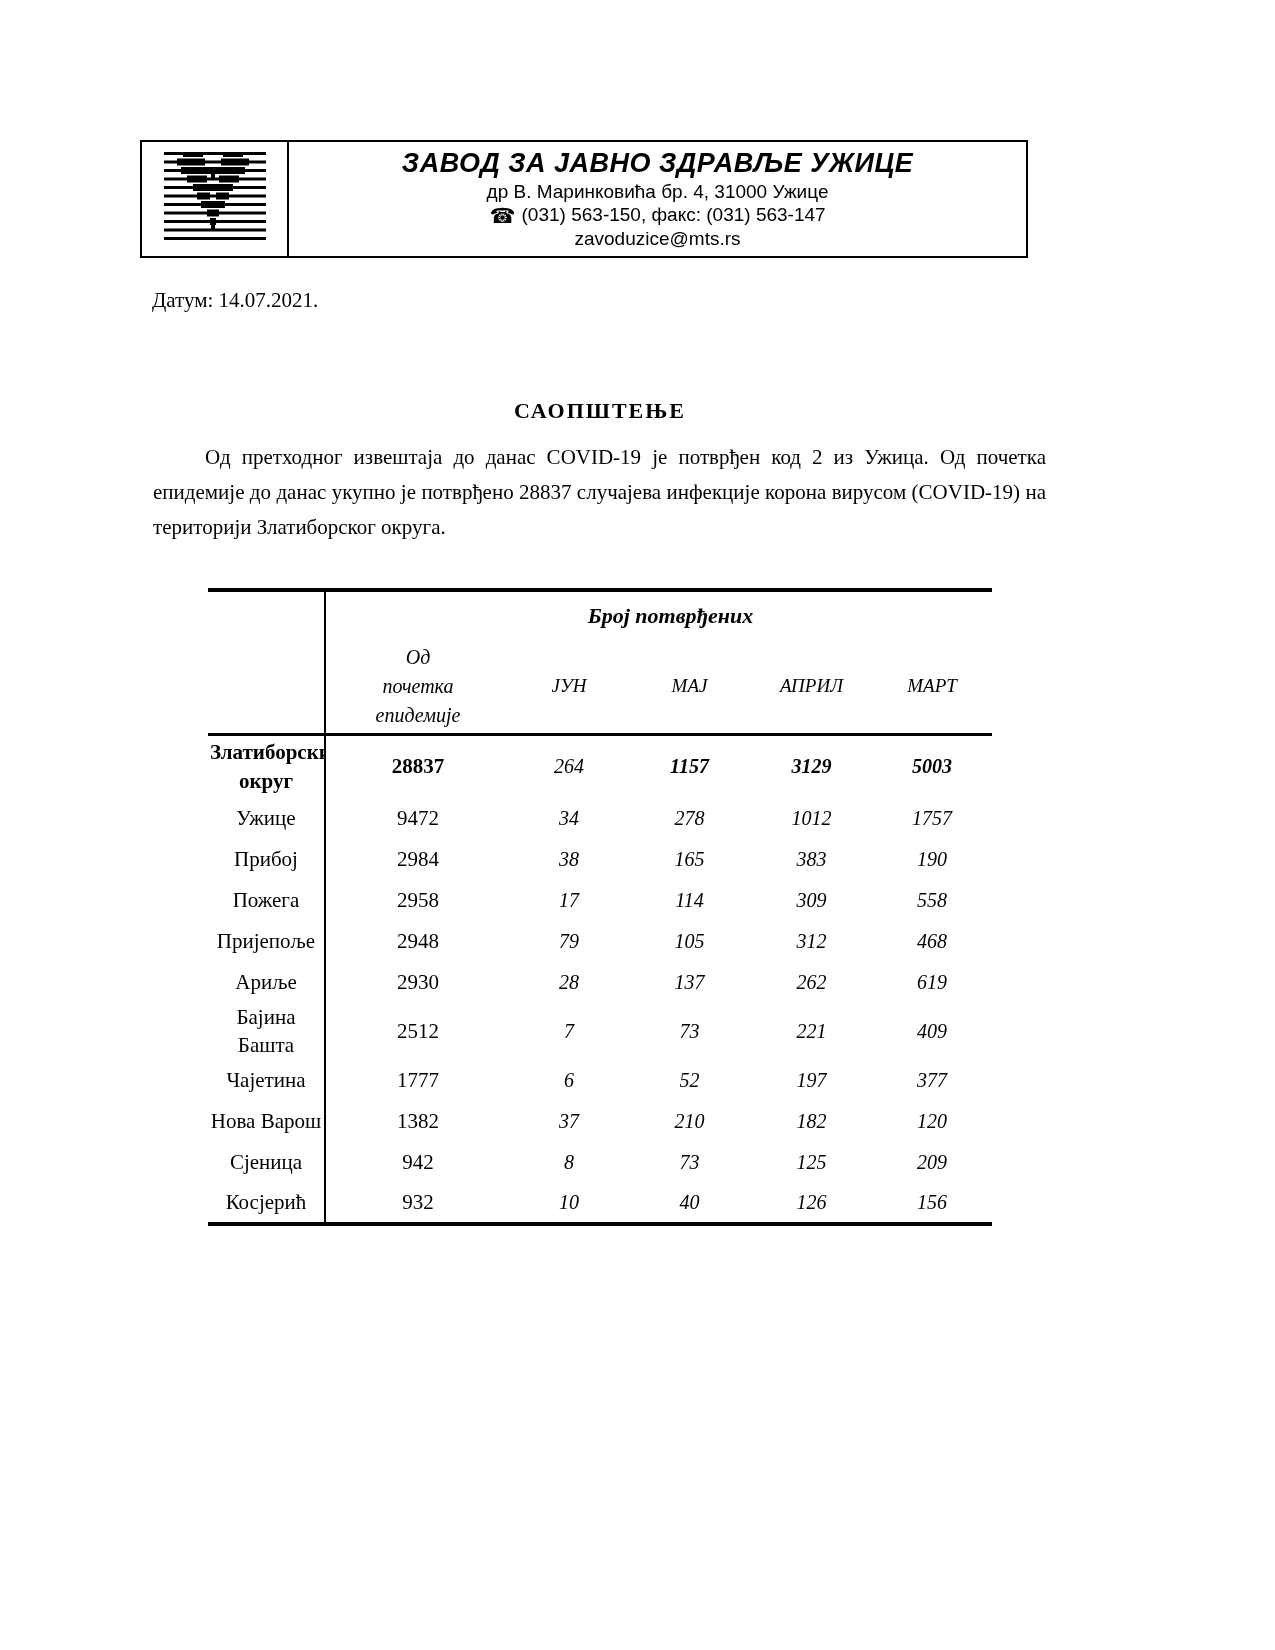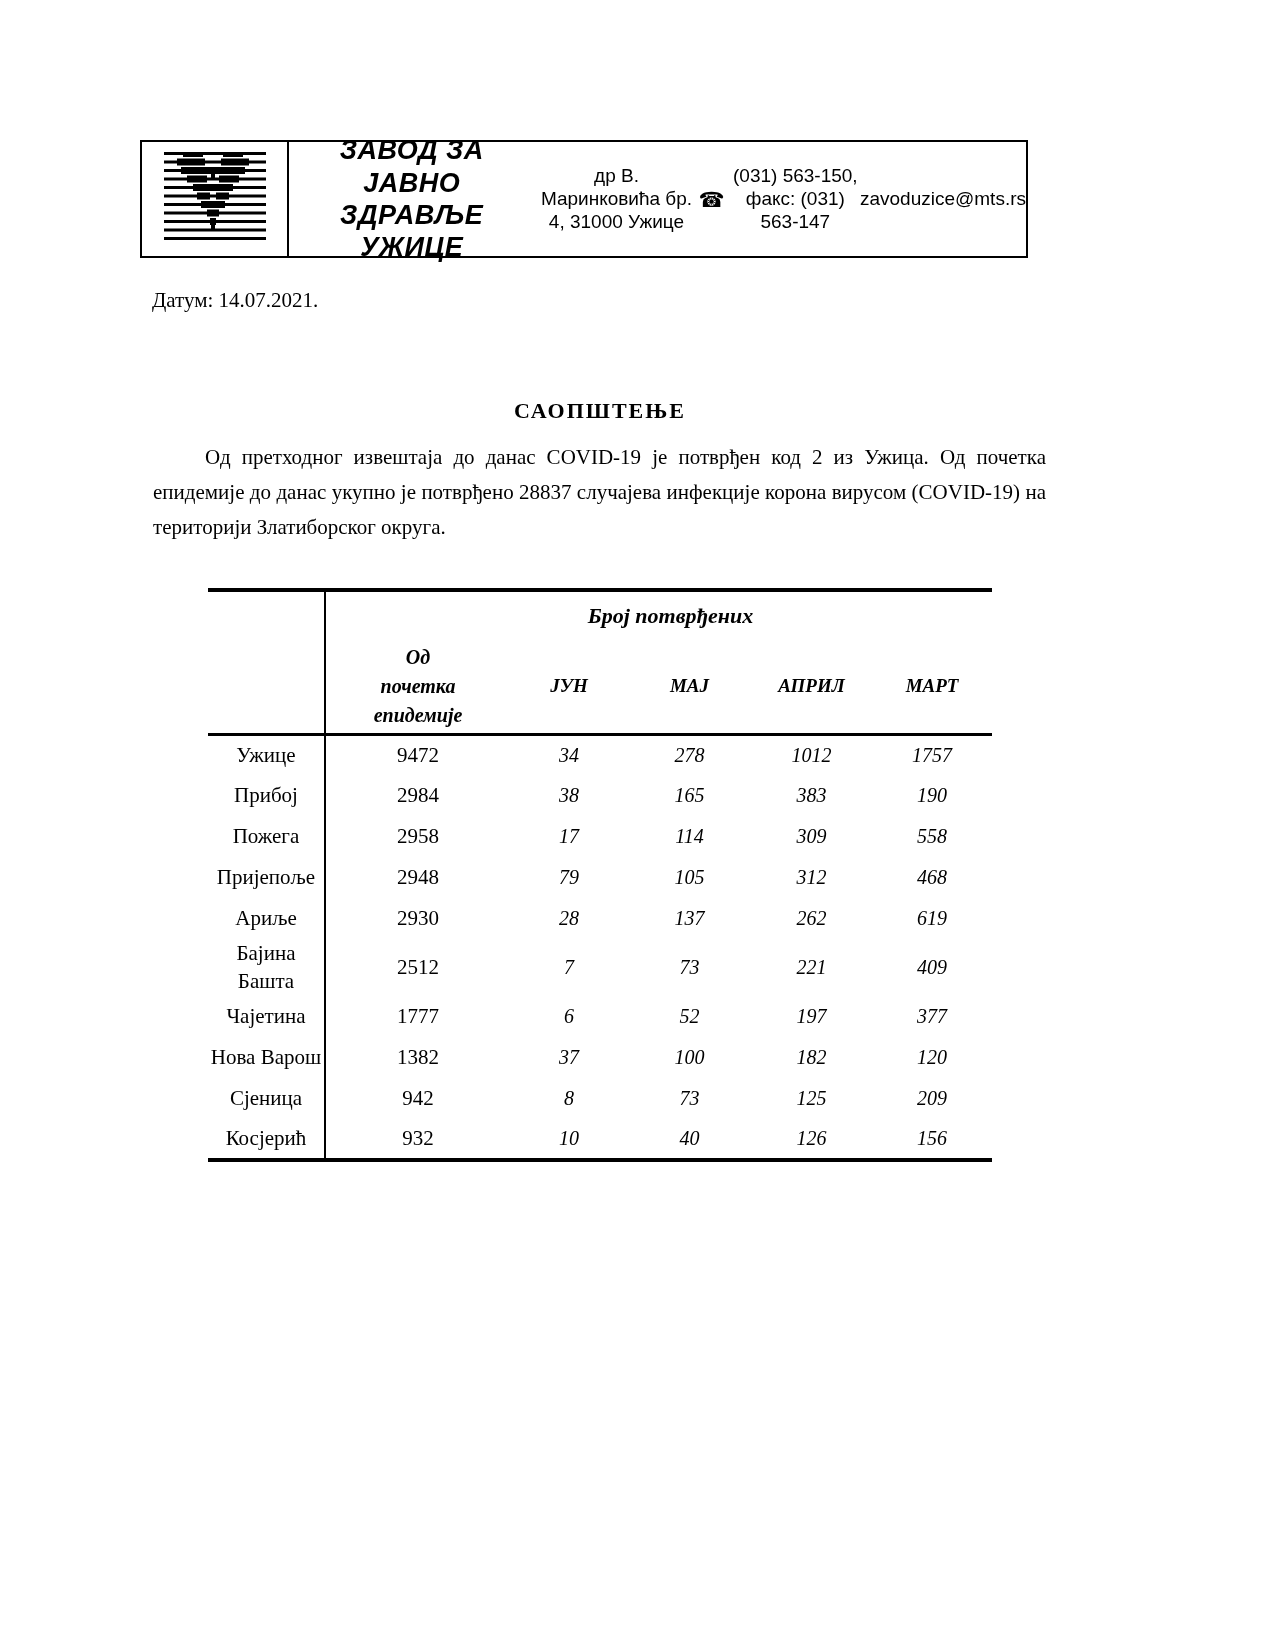--- a/index.html
+++ b/index.html
@@ -3,21 +3,21 @@
 <meta charset="utf-8">
 <style>
   html,body{margin:0;padding:0;background:#ffffff;}
   .page{position:relative;width:1275px;height:1650px;background:#fff;overflow:hidden;
         font-family:"Liberation Serif", serif;color:#000;}
 
   
   .header-box{position:absolute;left:140px;top:140px;width:884px;height:114px;
               border:2px solid #000;display:flex;align-items:stretch;}
   .logo-cell{width:145px;border-right:2px solid #000;display:flex;align-items:center;justify-content:center;}
-  .header-text{flex:1;display:flex;align-items:center;justify-content:center;
+  .header-text{flex:1;display:flex;flex-direction:column;align-items:center;justify-content:center;
                font-family:"Liberation Sans", sans-serif;text-align:center;line-height:1.2;}
   .inst-name{font-size:27px;font-weight:bold;font-style:italic;letter-spacing:0.5px;}
   .inst-line{font-size:19px;margin-top:1px;}
   .phone-row{display:flex;align-items:center;gap:6px;font-size:19px;margin-top:1px;}
   .phone-glyph{font-size:21px;line-height:1;}
 
   
   .date-line{position:absolute;left:152px;top:288px;font-size:21px;}
   .doc-title{position:absolute;left:150px;top:386px;width:900px;text-align:center;
              font-size:22px;font-weight:bold;letter-spacing:2px;margin-top:12px;}
@@ -27,21 +27,21 @@
   
   .tbl-wrap{position:absolute;left:208px;top:588px;}
   table.covid{border-collapse:collapse;width:784px;table-layout:fixed;
               border-top:4px solid #000;border-bottom:4px solid #000;}
   table.covid td, table.covid th{padding:0 2px;vertical-align:middle;text-align:center;
               font-weight:normal;overflow:hidden;}
   .corner{border-right:2px solid #000;}
   tr.group-row{height:50px;}
   tr.group-row .group-label{font-size:22px;font-weight:bold;font-style:italic;padding-left:25px;}
   tr.cols-row{height:94px;}
-  tr.cols-row th{font-size:19px;font-weight:bold;font-style:italic;border-bottom:3px solid #000;}
+  tr.cols-row th{font-size:19px;font-weight:normal;font-style:italic;border-bottom:3px solid #000;}
   tr.cols-row .first-col span{display:inline-block;width:96px;font-size:20px;text-align:center;line-height:1.45;}
   tbody th.row-name{border-right:2px solid #000;font-size:21px;line-height:1.35;}
   tbody td{font-size:21px;}
   tbody td.m{font-style:italic;font-size:20px;}
   tbody tr{height:41px;}
   tbody tr.total-row{height:64px;}
   tbody tr.total-row th.row-name{font-weight:bold;}
   tbody tr.total-row td{font-weight:bold;}
   tbody tr.total-row td.m-light{font-weight:normal;}
 
@@ -123,20 +123,28 @@
           <th class="first-col">
             <span>Од почетка епидемије</span>
           </th>
           <th>ЈУН</th>
           <th>МАЈ</th>
           <th>АПРИЛ</th>
           <th>МАРТ</th>
         </tr>
       </thead>
       <tbody>
+          <tr class="total-row">
+            <th class="row-name">Златиборски округ</th>
+            <td>28837</td>
+            <td class="m m-light">264</td>
+            <td class="m">1157</td>
+            <td class="m">3129</td>
+            <td class="m">5003</td>
+          </tr>
           <tr>
             <th class="row-name">Ужице</th>
             <td>9472</td>
             <td class="m">34</td>
             <td class="m">278</td>
             <td class="m">1012</td>
             <td class="m">1757</td>
           </tr>
           <tr>
             <th class="row-name">Прибој</th>
@@ -183,21 +191,21 @@
             <td>1777</td>
             <td class="m">6</td>
             <td class="m">52</td>
             <td class="m">197</td>
             <td class="m">377</td>
           </tr>
           <tr>
             <th class="row-name">Нова Варош</th>
             <td>1382</td>
             <td class="m">37</td>
-            <td class="m">100</td>
+            <td class="m">210</td>
             <td class="m">182</td>
             <td class="m">120</td>
           </tr>
           <tr>
             <th class="row-name">Сјеница</th>
             <td>942</td>
             <td class="m">8</td>
             <td class="m">73</td>
             <td class="m">125</td>
             <td class="m">209</td>

